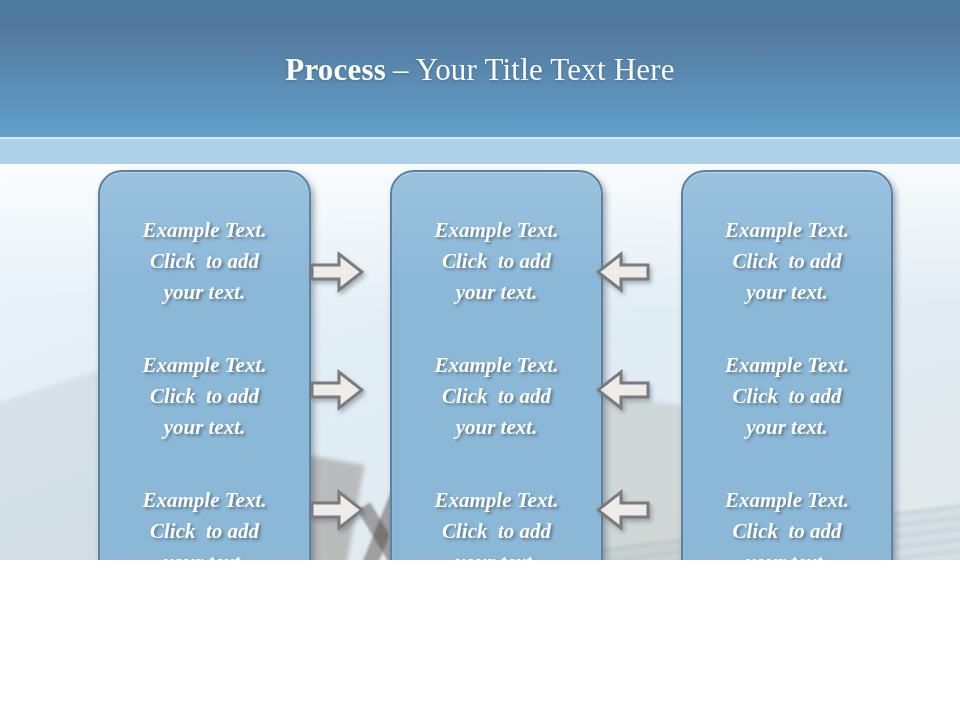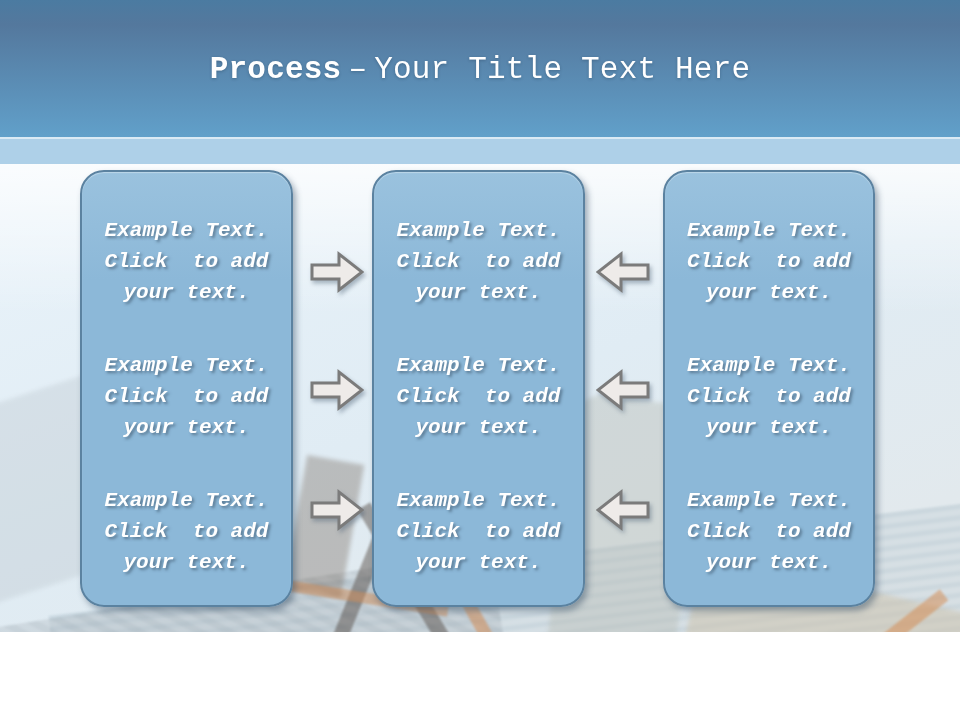--- a/index.html
+++ b/index.html
@@ -1,18 +1,18 @@
 <!DOCTYPE html>
 <html style="--header_top: #4b7ba1; --header_bottom: #61a0ca; --band: #aed0e8; --canvas: #e6f0f7; --panel_fill: #8cb8d8; --panel_fill_light: #9ac2de; --panel_border: #5b82a0; --panel_text: #ffffff; --arrow_fill: #eeebe9; --arrow_stroke: #7b7b7b;"><head>
 <meta charset="utf-8">
 <style>
   html,body{margin:0;padding:0;background:#ffffff;}
   .slide{
-    position:relative;width:960px;height:632px;overflow:hidden;
-    font-family:Liberation Mono, monospace;
+    position:relative;width:960px;height:560px;overflow:hidden;
+    font-family:Liberation Serif, serif;
     background:var(--canvas,#e6f0f7);
   }
   
   .header{
     position:absolute;left:0;top:0;width:100%;height:137px;
     background:linear-gradient(180deg,var(--header_top,#4b7ba1) 0%, #54789d 18%, var(--header_bottom,#61a0ca) 100%);
   }
   .title{
     position:absolute;left:0;top:52px;width:100%;margin:0;
     text-align:center;font-size:31px;font-weight:400;color:#ffffff;
@@ -44,21 +44,21 @@
   .ph-orange-right{left:810px;top:470px;width:150px;height:14px;background:#d5894e;opacity:.50;transform:rotate(-38deg);filter:blur(1px);}
   .ph-fade{left:0;top:0;width:100%;height:150px;filter:none;
     background:linear-gradient(180deg,rgba(255,255,255,.8),rgba(255,255,255,0));}
   
   .panel{
     position:absolute;top:170px;width:213px;height:437px;box-sizing:border-box;
     border:2px solid var(--panel_border,#5b82a0);border-radius:24px;
     background:linear-gradient(180deg,var(--panel_fill_light,#9ac2de) 0%,var(--panel_fill,#8cb8d8) 25%);
     box-shadow:3px 4px 6px rgba(50,75,100,0.45), inset 0 1px 1px rgba(255,255,255,0.35);
     display:flex;flex-direction:column;align-items:center;
-    padding-top:43px;gap:42px;
+    padding-top:43px;gap:42px;margin-left:18px;
   }
   .panel-left{left:80px;}
   .panel-middle{left:372px;}
   .panel-right{left:663px;width:212px;}
   .tblock{
     white-space:pre;text-align:center;
     color:var(--panel_text,#ffffff);
     font-style:italic;font-weight:600;font-size:21px;line-height:31px;
     text-shadow:2px 2px 3px rgba(45,65,85,0.55);
   }

